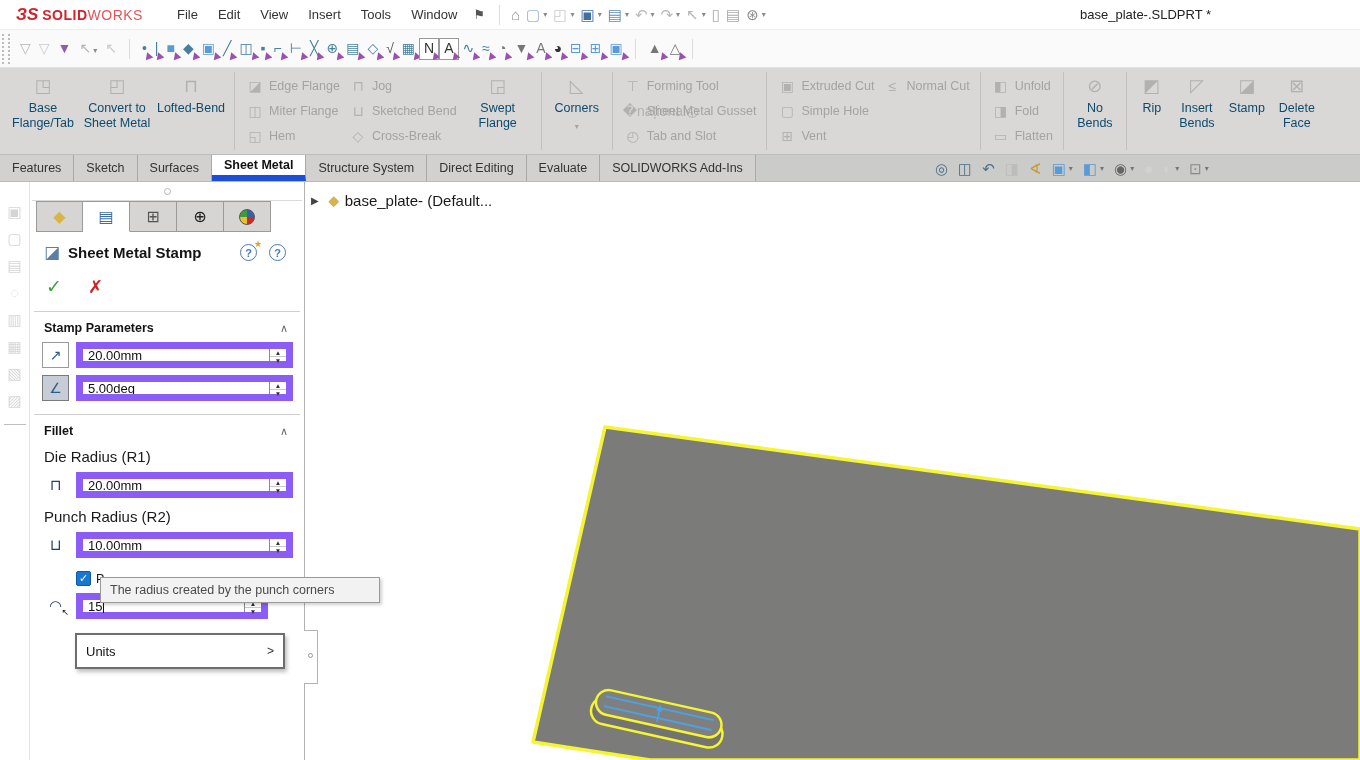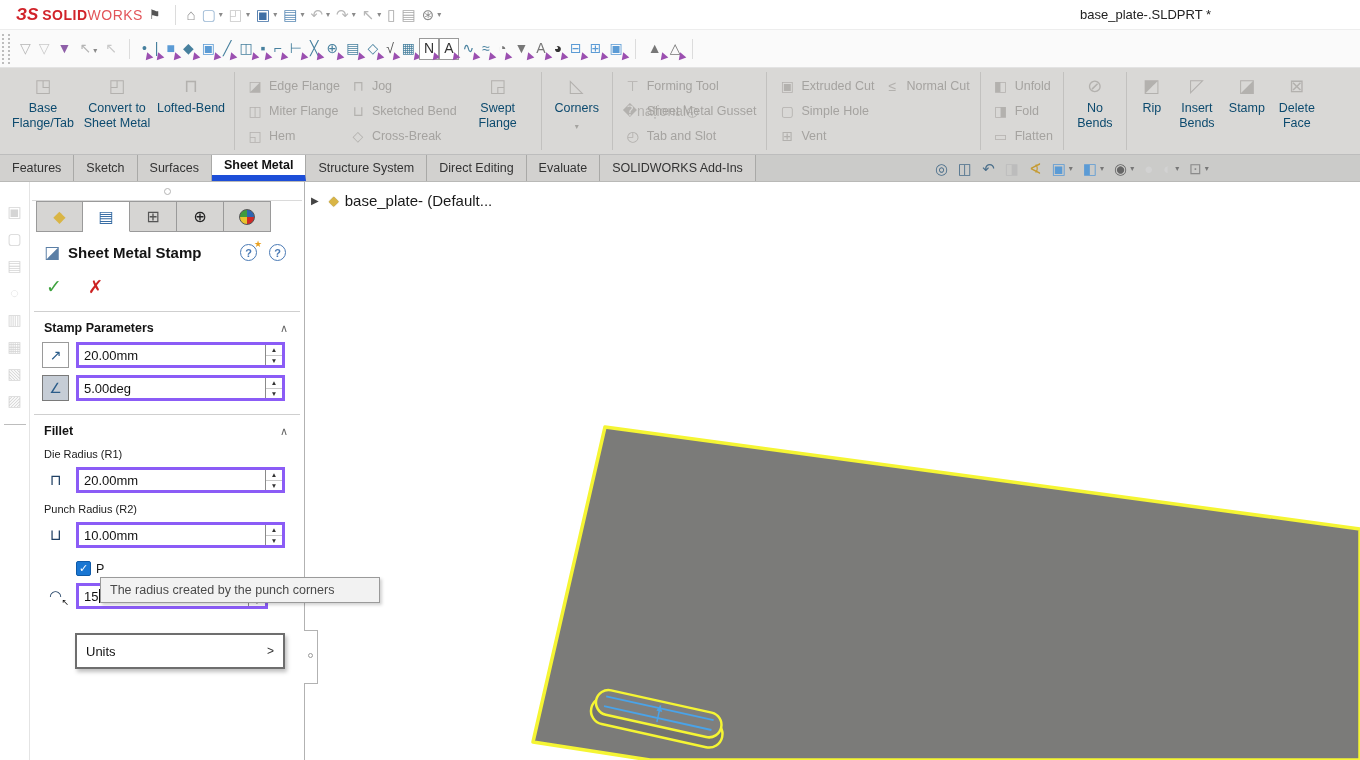--- a/index.html
+++ b/index.html
@@ -91,29 +91,29 @@
     font-size:11px; font-weight:bold; display:inline-flex; align-items:center; justify-content:center;
     margin-left:12px; position:relative; cursor:default; }
   .help-circle .star { position:absolute; top:-6px; right:-6px; color:#e8a020; font-size:9px; }
   .pm-okrow { display:flex; align-items:center; margin:12px 0 0 16px; }
   .ok-check { font-size:19px; font-weight:bold; margin-right:26px; cursor:default; }
   .ok-cross { font-size:18px; font-weight:bold; cursor:default; }
   .sec-divider { border-top:1px solid #cfcfcf; margin:13px 4px 0; }
   .sec-header { display:flex; align-items:center; margin:9px 16px 0 14px; }
   .sec-header .t { font-size:12.5px; font-weight:bold; color:#141414; flex:1; }
   .sec-header .chev { font-size:11px; color:#666; cursor:default; }
-  .pm-label { font-size:11px; color:#1a1a1a; margin:10px 0 0 14px; }
+  .pm-label { font-size:15px; color:#1a1a1a; margin:10px 0 0 14px; }
   .param-row { display:flex; align-items:center; margin:7px 8px 0 12px; }
   .icon-btn { width:27px; height:26px; border:1px solid #9a9a9a; background:#fff; display:flex;
     align-items:center; justify-content:center; font-size:14px; color:#2a5c8a; cursor:default; }
   .icon-btn.pressed { background:#c6cdd6; border-color:#7a7a7a; }
   .icon-plain { width:27px; height:26px; display:flex; align-items:center; justify-content:center;
     font-size:15px; color:#1f3f63; cursor:default; position:relative; }
   .icon-plain .cursor-mini { position:absolute; right:0px; bottom:2px; font-size:9px; color:#111; }
-  .pm-field { flex:0 0 192px; height:26px; margin-left:7px; border:3px solid #8b5cf6; background:#fff;
+  .pm-field { flex:0 0 192px; height:26px; margin-left:7px; border:7px solid #8b5cf6; background:#fff;
     display:flex; align-items:stretch; }
   .pm-field input { flex:1; border:none; outline:none; font-size:13px; padding:0 5px;
     font-family:"Liberation Sans", sans-serif; color:#111; background:transparent; }
   .pm-value { flex:1; display:flex; align-items:center; font-size:13px; padding:0 5px; color:#111; }
   .caret-bar { width:1px; height:14px; background:#111; margin-left:1px; }
   .spinner { width:17px; border-left:1px solid #8a8a8a; display:flex; flex-direction:column; }
   .spinner span { flex:1; display:flex; align-items:center; justify-content:center; font-size:6.5px;
     color:#333; cursor:default; }
   .spinner span:first-child { border-bottom:1px solid #c9c9c9; }
   .checkbox-row { display:flex; align-items:center; margin:13px 0 0 46px; }
@@ -140,20 +140,28 @@
   svg.scene { position:absolute; left:0; top:0; }
 </style>
 </head>
 <body>
 
 <div class="titlebar">
   <div class="logo">
     <span class="mark">ЗS</span>
       <span class="solid">SOLID</span>
       <span class="works">WORKS</span>
+  </div>
+  <div class="menus">
+    <span class="menu-item">File</span>
+    <span class="menu-item">Edit</span>
+    <span class="menu-item">View</span>
+    <span class="menu-item">Insert</span>
+    <span class="menu-item">Tools</span>
+    <span class="menu-item">Window</span>
   </div>
   <span class="pin-glyph">⚑</span>
   <span class="tdiv"></span>
   <div class="tb-icons">
       <span class="ticn">
         <span class="g" style="color: rgb(143, 143, 143);">⌂</span>
       </span>
       <span class="ticn">
         <span class="g" style="color: rgb(154, 183, 211);">▢</span>
         <span class="caret">▾</span>

